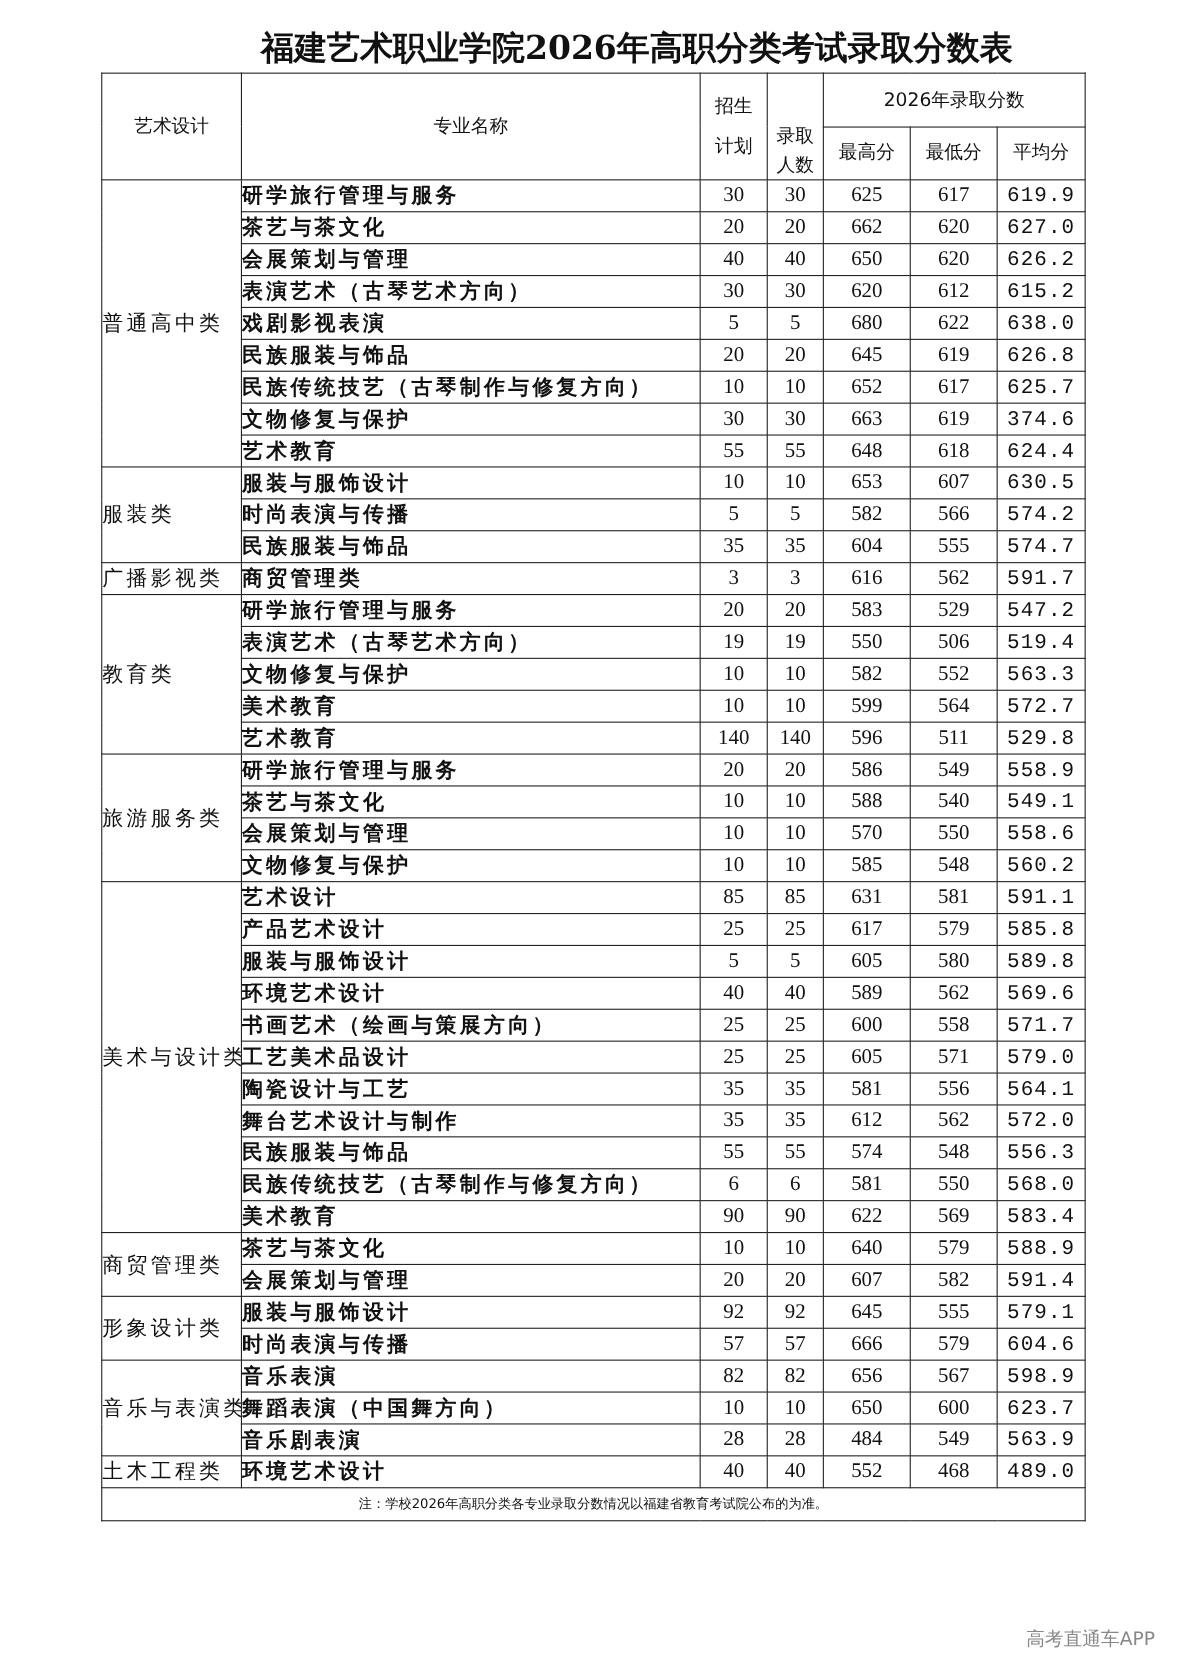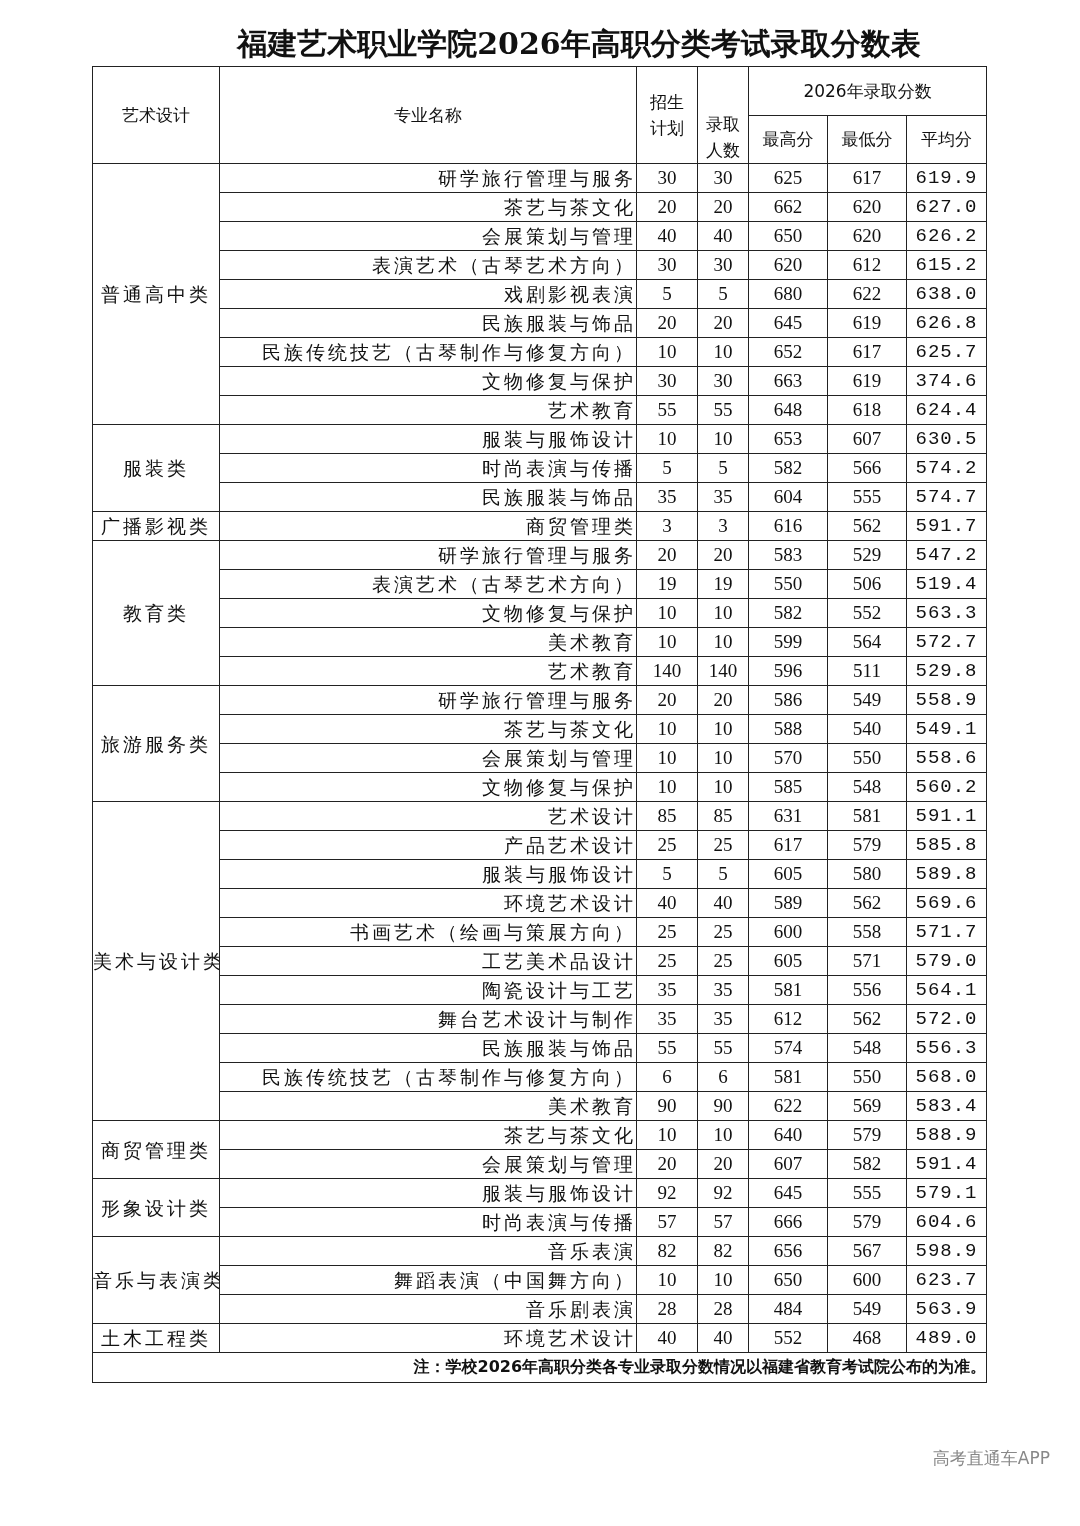--- a/index.html
+++ b/index.html
@@ -15,29 +15,29 @@
     }
     table.score td, table.score th {
       border: 1.5px solid #222; padding: 0; overflow: hidden; white-space: nowrap;
     }
     table.score th {
       font-family: "DejaVu Sans", sans-serif; font-weight: normal; font-size: 17px; text-align: center; line-height: 20px;
     }
     tr.h1 th { height: 38px; }
     tr.h2 th { height: 38px; }
     tr.data td { height: 28px; font-size: 19px; line-height: 28px; }
-    td.cat { text-align: center; font-size: 19px; letter-spacing: 3px; white-space: normal; line-height: 28px; padding: 0 2px; }
-    td.major { text-align: right; padding-left: 6px; letter-spacing: 3px; }
+    td.cat { text-align: left; font-size: 19px; letter-spacing: 3px; white-space: normal; line-height: 28px; padding: 0 2px; }
+    td.major { text-align: left; padding-left: 6px; letter-spacing: 3px; font-weight: bold; }
     td.num { text-align: center; font-family: "Liberation Serif", serif; font-size: 21px; }
     td.num.avg { letter-spacing: 1px; font-family: Liberation Mono, monospace; }
     td.note {
-      height: 29px; font-family: "DejaVu Sans", sans-serif; font-weight: bold; font-size: 16px; text-align: right; padding-left: 4px;
+      height: 29px; font-family: "DejaVu Sans", sans-serif; font-weight: normal; font-size: 12px; text-align: center; padding-left: 4px;
     }
     .watermark {
-      position: absolute; right: 30px; top: 1447px;
+      position: absolute; right: 30px; top: 1478px;
       font-family: "DejaVu Sans", sans-serif; font-size: 17px; color: #888;
     }
   </style>
 </head>
 <body>
 
 <div class="title">福建艺术职业学院2026年高职分类考试录取分数表</div>
 
 <table class="score">
   <colgroup>
@@ -46,21 +46,21 @@
     <col style="width:61px">
     <col style="width:51px">
     <col style="width:79px">
     <col style="width:79px">
     <col style="width:80px">
   </colgroup>
   <thead>
     <tr class="h1">
       <th rowspan="2">艺术设计</th>
       <th rowspan="2">专业名称</th>
-      <th rowspan="2"><span style="display:inline-block;width:36px;white-space:normal;line-height:26px;">招生计划</span></th>
+      <th rowspan="2"><span style="display:inline-block;width:36px;white-space:normal;line-height:36px;">招生计划</span></th>
       <th rowspan="2"><span style="display:inline-block;width:36px;white-space:normal;line-height:26px;margin-top:44px;">录取人数</span></th>
       <th colspan="3">2026年录取分数</th>
     </tr>
     <tr class="h2">
       <th>最高分</th>
       <th>最低分</th>
       <th>平均分</th>
     </tr>
   </thead>
   <tbody id="table-body">

